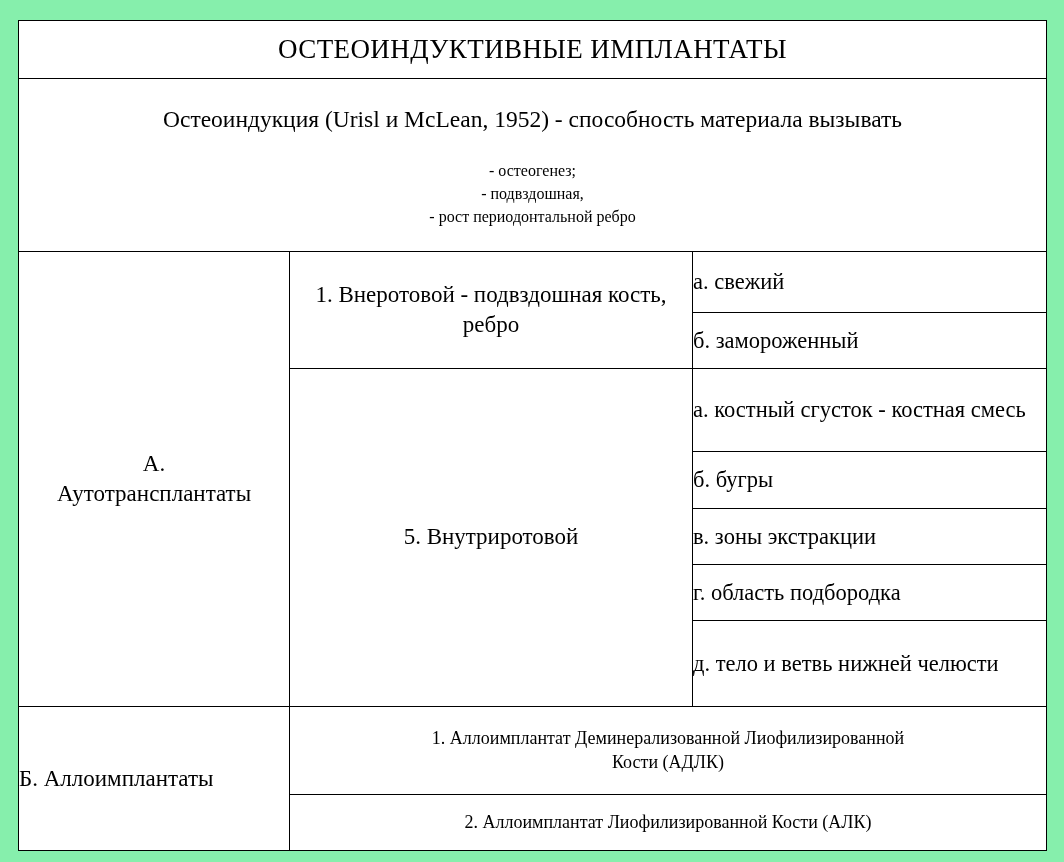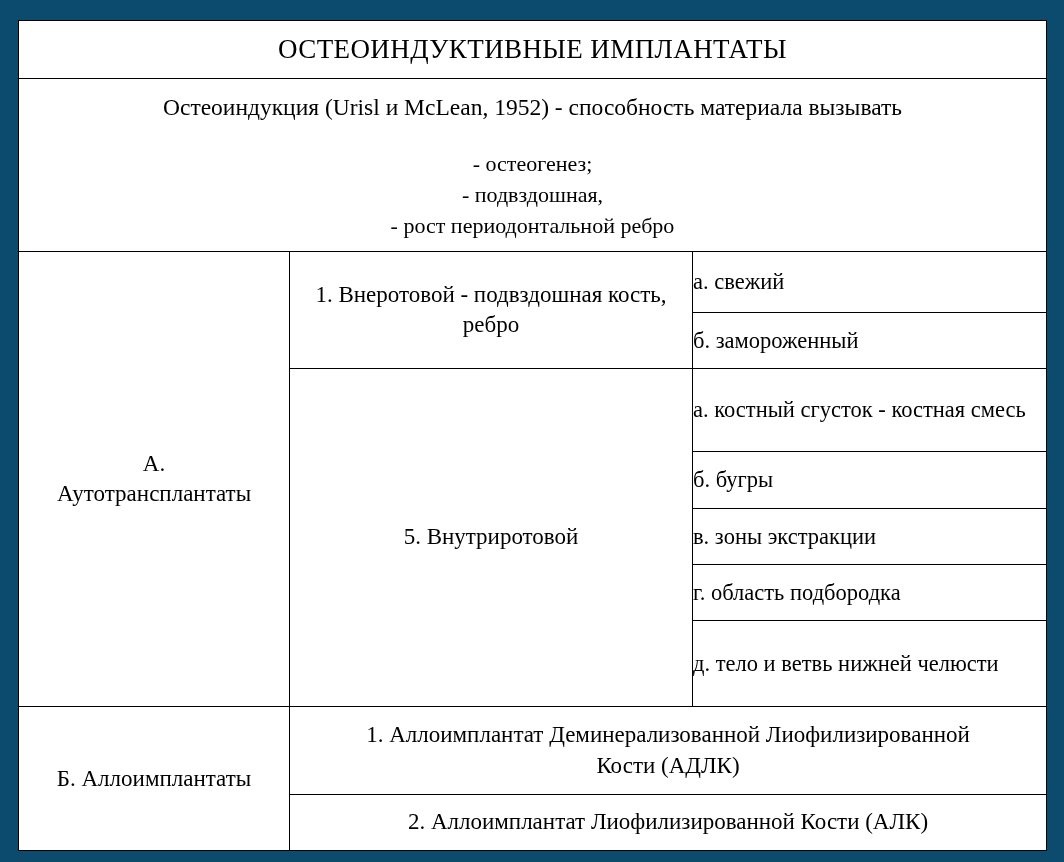--- a/index.html
+++ b/index.html
@@ -11,21 +11,21 @@
     width: 1064px;
     height: 862px;
     font-family: "Liberation Serif", "DejaVu Serif", serif;
     color: #000000;
     overflow: hidden;
   }
   #page {
     position: relative;
     width: 1064px;
     height: 862px;
-    background: #0c4a6e;
+    background: #86efac;
   }
   table.matrix {
     position: absolute;
     left: 18px;
     top: 20px;
     width: 1028px;
     border-collapse: collapse;
     table-layout: fixed;
     background: #ffffff;
   }
@@ -52,21 +52,21 @@
   }
   .intro-lead {
     display: block;
     margin-top: 3px;
     margin-bottom: 26px;
     font-size: 23.5px;
   }
   .intro-list {
     display: block;
     line-height: 1.42;
-    font-size: 22px;
+    font-size: 16px;
   }
   .intro-list span {
     display: block;
   }
   .grp-cell {
     text-align: center;
     font-size: 23px;
     line-height: 1.3;
   }
   .grp-cell .ln {
@@ -77,28 +77,27 @@
     font-size: 23px;
     line-height: 1.32;
   }
   .right-cell {
     text-align: left;
     font-size: 22.5px;
     line-height: 1.3;
     padding: 8px 12px;
   }
   .allo-label-cell {
-    text-align: center;
     vertical-align: top;
     font-size: 23px;
     padding-top: 20px;
   }
   .allo-text-cell {
     text-align: center;
-    font-size: 23px;
+    font-size: 18px;
     line-height: 1.32;
     padding: 8px 14px;
   }
   .allo-text-cell .ln {
     display: block;
   }
   .h-row-1 { height: 60px; }
   .h-row-2 { height: 55px; }
   .h-row-3 { height: 82px; }
   .h-row-4 { height: 56px; }

